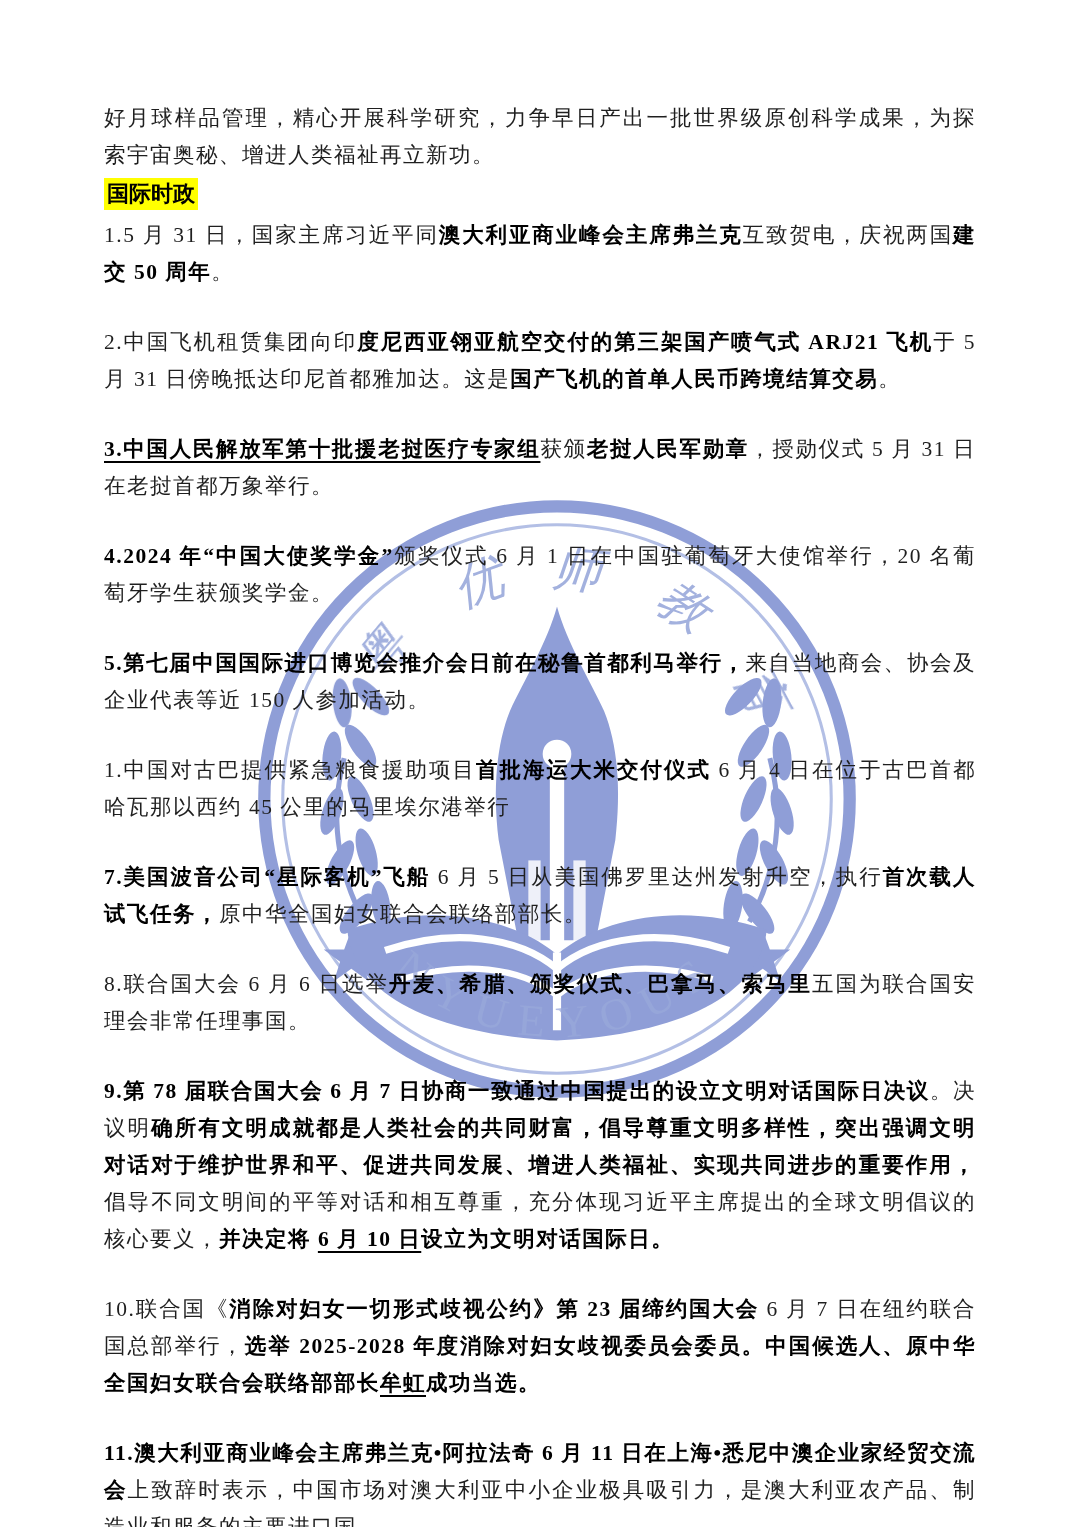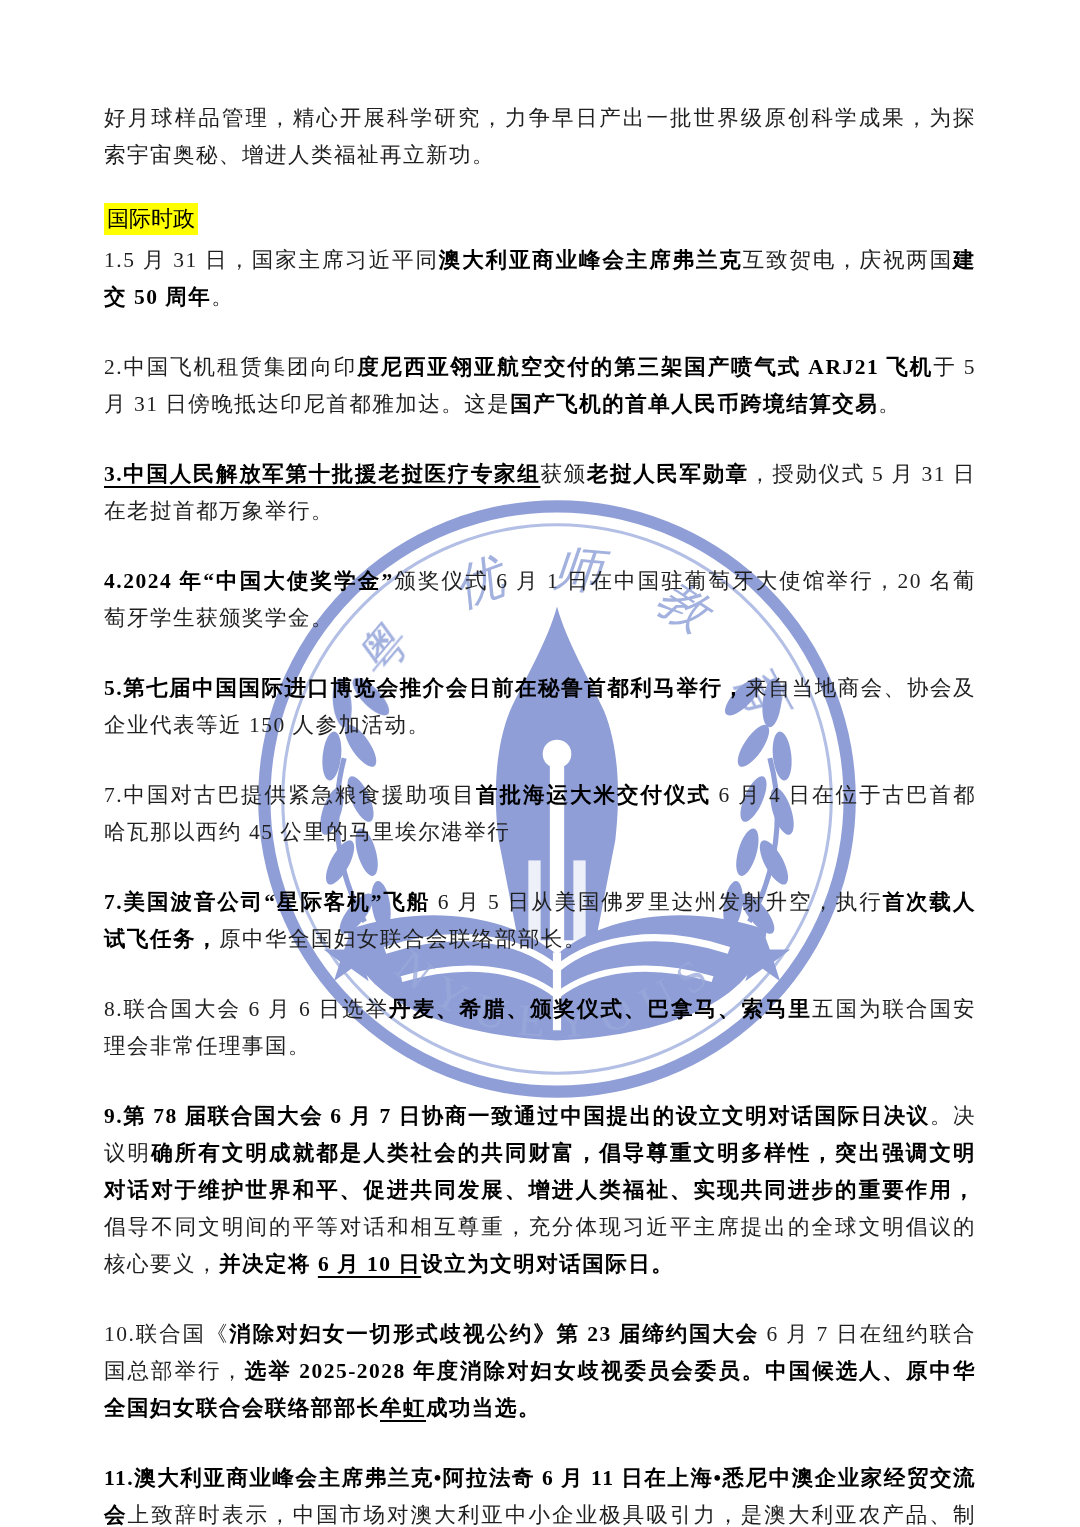--- a/index.html
+++ b/index.html
@@ -17,25 +17,25 @@
     z-index:2;
   }
   .para{
     margin:0 0 33px 0;
     font-size:21.5px;
     line-height:37px;
     letter-spacing:1.5px;
     text-align:justify;
     text-justify:inter-ideograph;
   }
-  .intro{margin-bottom:29px;}
+  .intro{margin-bottom:4px;}
   .section-heading{
     display:inline-block;
     font-size:22px;
-    font-weight:400;
+    font-weight:700;
     line-height:30px;
     padding:1px 3px;
     margin:0 0 7px 0;
     color:#000;
   }
   .b{font-weight:700;color:#000;}
   .u{text-decoration:underline;text-underline-offset:5px;}
   .watermark{
     position:absolute;
     left:250px;top:492px;
@@ -136,21 +136,21 @@
     <div>
       <span class="section-heading" style="background: rgb(255, 255, 0);">国际时政</span>
     </div>
 
     <div>
         <p class="para"><span>1.5 月 31 日，国家主席习近平同</span><span class="b">澳大利亚商业峰会主席弗兰克</span><span>互致贺电，庆祝两国</span><span class="b">建交 50 周年</span><span>。</span></p>
         <p class="para"><span>2.中国飞机租赁集团向印</span><span class="b">度尼西亚翎亚航空交付的第三架国产喷气式 ARJ21 飞机</span><span>于 5 月 31 日傍晚抵达印尼首都雅加达。这是</span><span class="b">国产飞机的首单人民币跨境结算交易</span><span>。</span></p>
         <p class="para"><span class="b u">3.中国人民解放军第十批援老挝医疗专家组</span><span>获颁</span><span class="b">老挝人民军勋章</span><span>，授勋仪式 5 月 31 日在老挝首都万象举行。</span></p>
         <p class="para"><span class="b">4.2024 年“中国大使奖学金”</span><span>颁奖仪式 6 月 1 日在中国驻葡萄牙大使馆举行，20 名葡萄牙学生获颁奖学金。</span></p>
         <p class="para"><span class="b">5.第七届中国国际进口博览会推介会日前在秘鲁首都利马举行，</span><span>来自当地商会、协会及企业代表等近 150 人参加活动。</span></p>
-        <p class="para"><span>7.中国对古巴提供紧急粮食援助项目</span><span class="b">首批海运大米交付仪式</span><span> 6 月 4 日在位于古巴首都哈瓦那以西约 45 公里的马里埃尔港举行</span></p>
+        <p class="para"><span>1.中国对古巴提供紧急粮食援助项目</span><span class="b">首批海运大米交付仪式</span><span> 6 月 4 日在位于古巴首都哈瓦那以西约 45 公里的马里埃尔港举行</span></p>
         <p class="para"><span class="b">7.美国波音公司“星际客机”飞船</span><span> 6 月 5 日从美国佛罗里达州发射升空，执行</span><span class="b">首次载人试飞任务，</span><span>原中华全国妇女联合会联络部部长。</span></p>
         <p class="para"><span>8.联合国大会 6 月 6 日选举</span><span class="b">丹麦、希腊、颁奖仪式、巴拿马、索马里</span><span>五国为联合国安理会非常任理事国。</span></p>
         <p class="para"><span class="b">9.第 78 届联合国大会 6 月 7 日协商一致通过中国提出的设立文明对话国际日决议</span><span>。决议明</span><span class="b">确所有文明成就都是人类社会的共同财富，倡导尊重文明多样性，突出强调文明对话对于维护世界和平、促进共同发展、增进人类福祉、实现共同进步的重要作用，</span><span>倡导不同文明间的平等对话和相互尊重，充分体现习近平主席提出的全球文明倡议的核心要义，</span><span class="b">并决定将 </span><span class="b u">6 月 10 日</span><span class="b">设立为文明对话国际日。</span></p>
         <p class="para"><span>10.联合国《</span><span class="b">消除对妇女一切形式歧视公约》第 23 届缔约国大会</span><span> 6 月 7 日在纽约联合国总部举行，</span><span class="b">选举 2025-2028 年度消除对妇女歧视委员会委员。中国候选人、原中华全国妇女联合会联络部部长</span><span class="b u">牟虹</span><span class="b">成功当选。</span></p>
         <p class="para"><span class="b">11.澳大利亚商业峰会主席弗兰克•阿拉法奇 6 月 11 日在上海•悉尼中澳企业家经贸交流会</span><span>上致辞时表示，中国市场对澳大利亚中小企业极具吸引力，是澳大利亚农产品、制造业和服务的主要进口国。</span></p>
       </div>
   </div>
 
 </div>
 

